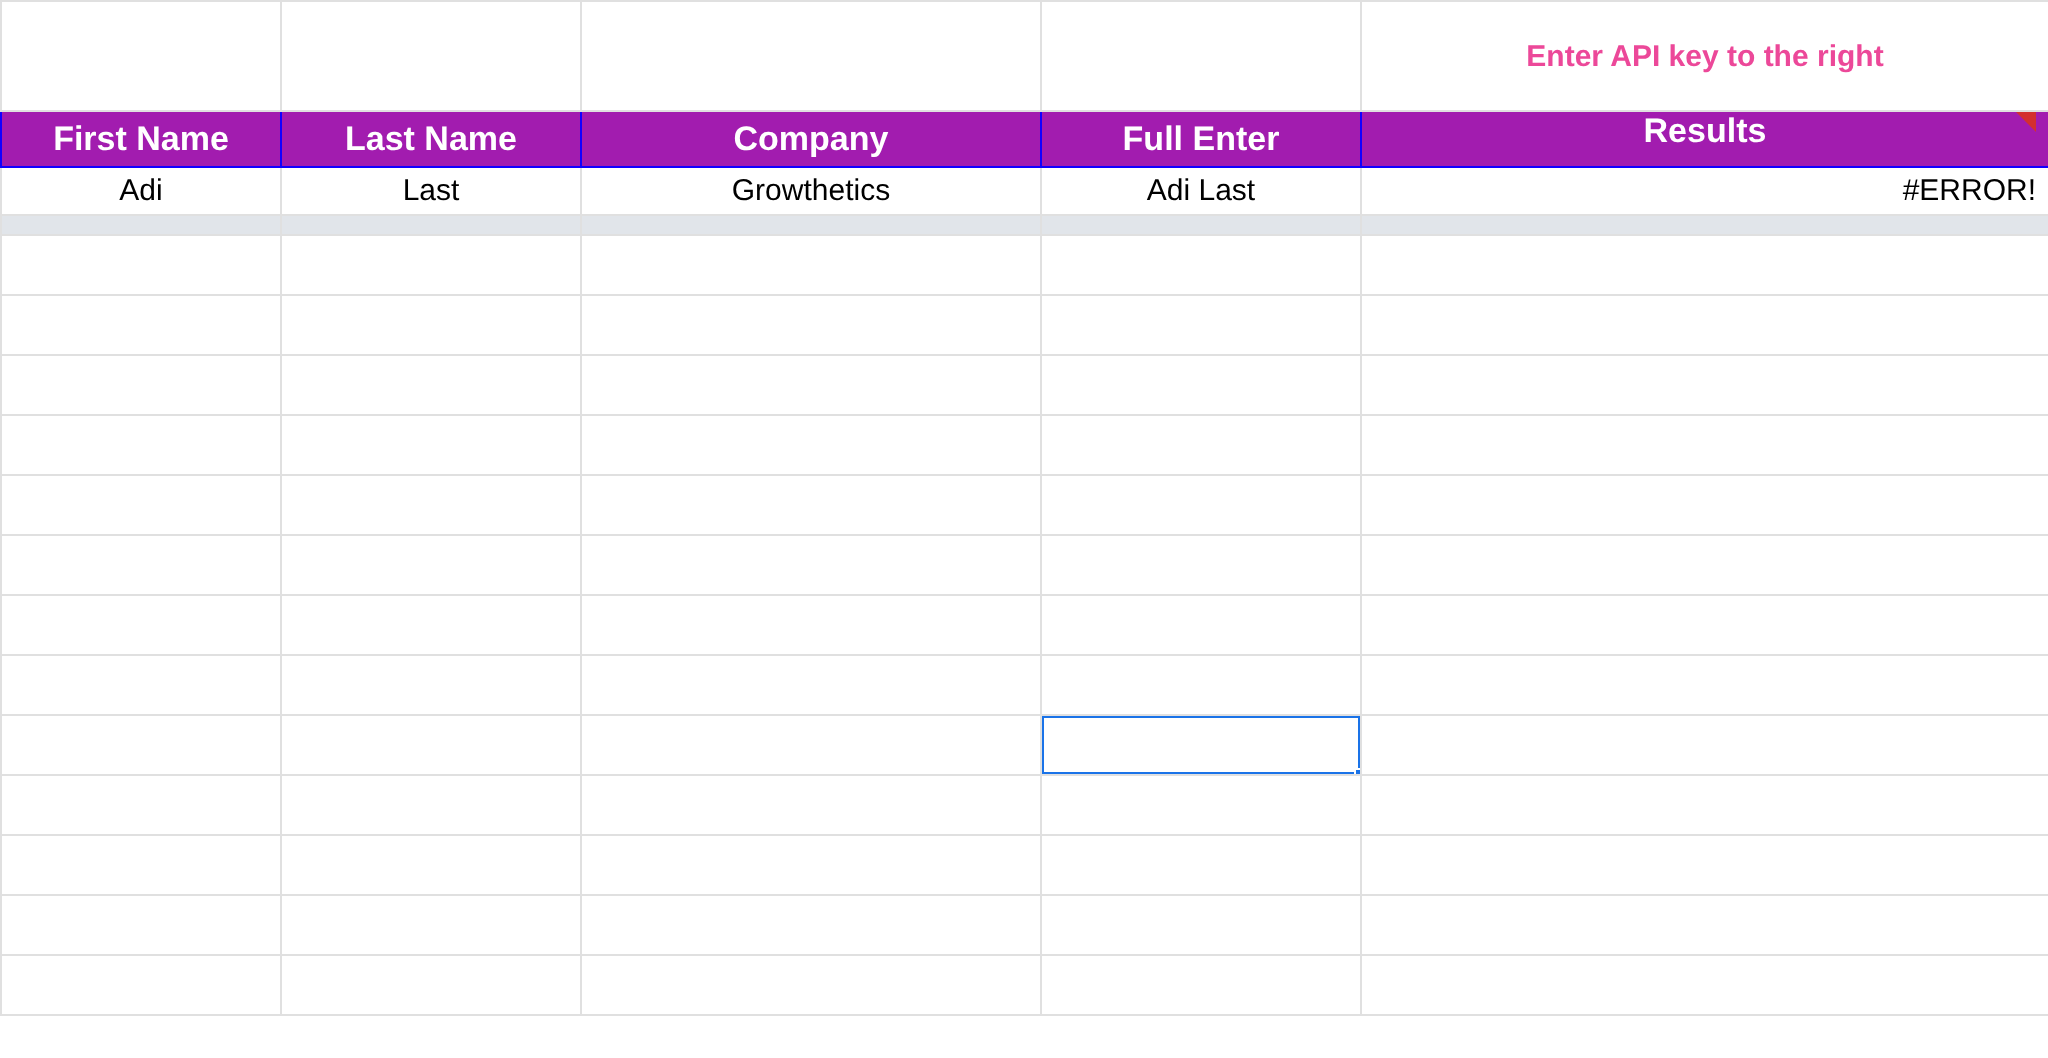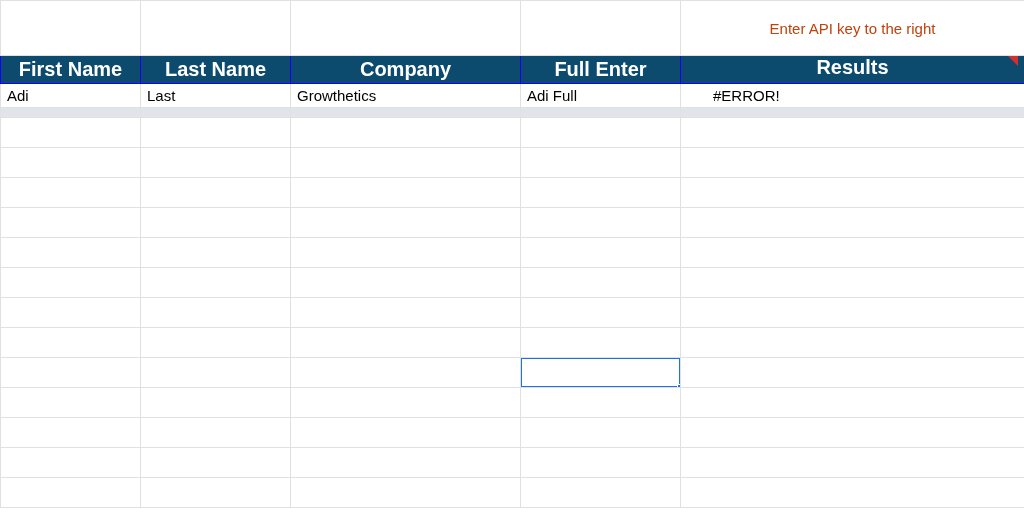--- a/index.html
+++ b/index.html
@@ -27,40 +27,41 @@
       vertical-align: middle;
       overflow: hidden;
       white-space: nowrap;
     }
     .top-row td {
       height: 55px;
       background: #fff;
     }
     .top-row .instruction {
       text-align: center;
-      font-weight: normal;
+      font-weight: bold;
       font-size: 15px;
-      color: #c2410c;
+      color: #ec4899;
     }
     .header-row td {
-      background: #0c4a6e;
+      background: #a21caf;
       color: #fff;
       font-weight: bold;
-      font-size: 20px;
+      font-size: 17px;
       text-align: center;
       height: 28px;
       border: 1px solid #1100ff;
     }
     .data-row td {
       height: 24px;
       font-size: 15px;
       color: #000;
+      text-align: center;
     }
     .data-row .results {
-      text-align: left;
+      text-align: right;
       padding-left: 32px;
     }
     .spacer-row td {
       height: 10px;
       background: #e1e5ea;
       border-left: 1px solid #e0e0e0;
       border-right: 1px solid #e0e0e0;
       border-top: none;
       border-bottom: none;
     }
@@ -142,21 +143,21 @@
         <div class="header-cell-wrap">
           <span>Results</span>
           <div class="err-corner"></div>
         </div>
       </td>
     </tr>
     <tr class="data-row">
       <td>Adi</td>
       <td>Last</td>
       <td>Growthetics</td>
-      <td>Adi Full</td>
+      <td>Adi Last</td>
       <td class="results">#ERROR!</td>
     </tr>
     <tr class="spacer-row">
       <td></td>
       <td></td>
       <td></td>
       <td></td>
       <td></td>
     </tr>
   <tr class="empty-row">

